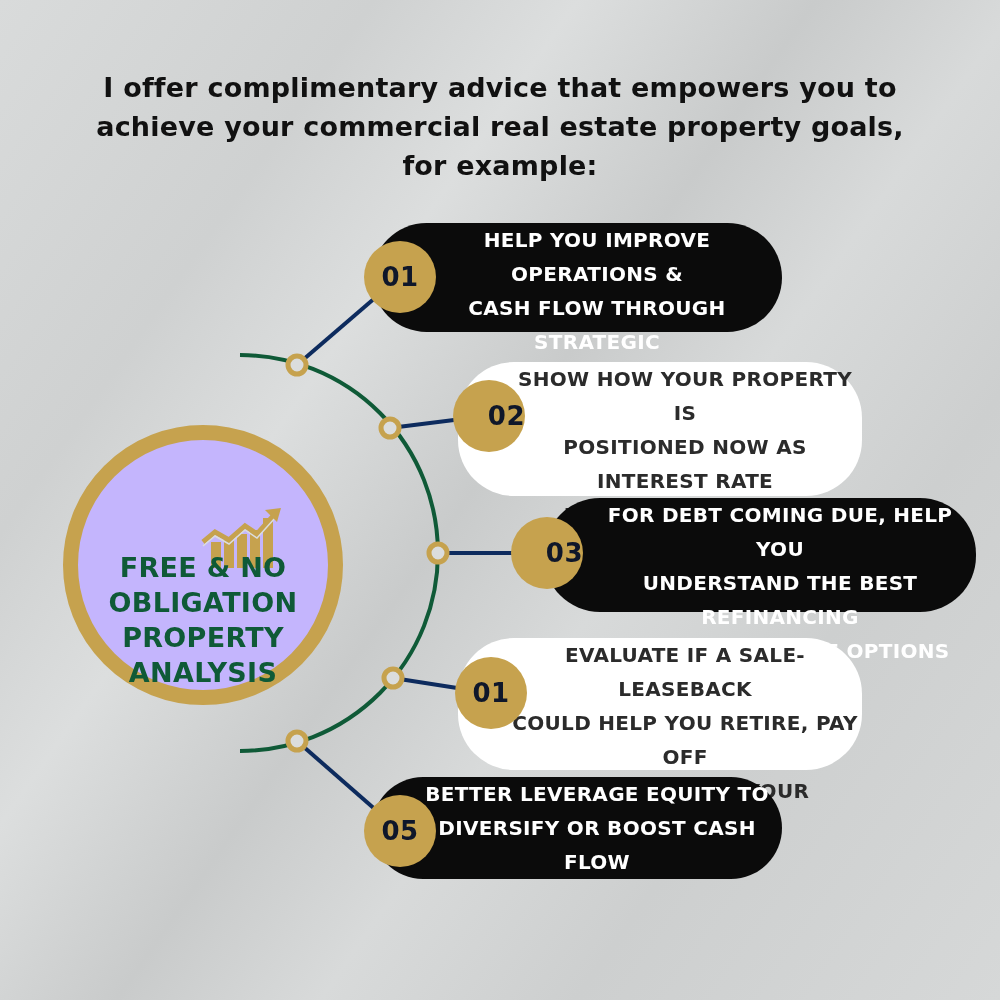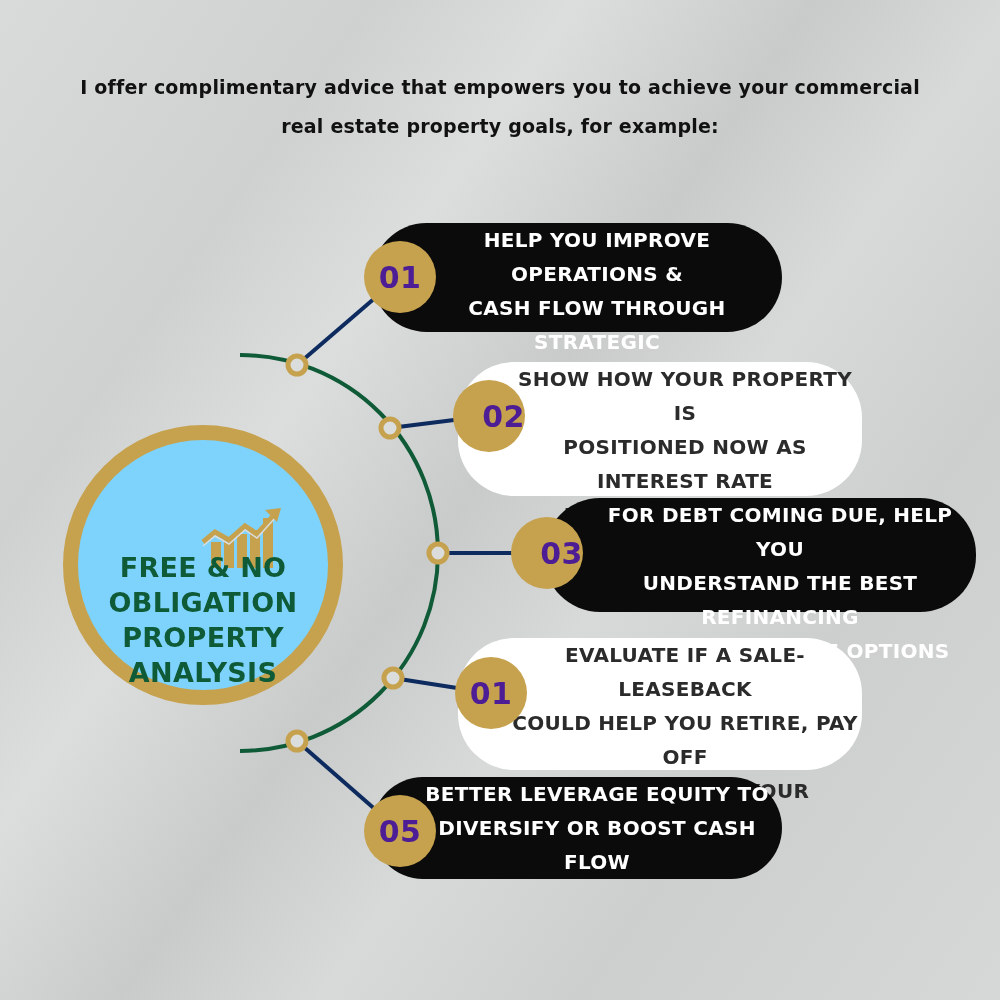--- a/index.html
+++ b/index.html
@@ -3,47 +3,47 @@
 <meta charset="utf-8">
 <style>
   html, body { margin: 0; padding: 0; }
   body {
     width: 1000px; height: 1000px; position: relative; overflow: hidden;
     font-family: "DejaVu Sans", "Liberation Sans", sans-serif;
     background: linear-gradient(125deg, #d9dbdb 0%, #cfd1d1 22%, #dcdede 34%, #c9cbcb 48%, #d8dada 60%, #cdcfcf 75%, #d6d8d8 100%);
   }
   .headline {
     position: absolute; left: 80px; top: 68px; width: 840px;
-    text-align: center; font-weight: bold; font-size: 19px; line-height: 39px;
+    text-align: center; font-weight: bold; font-size: 27px; line-height: 39px;
     color: #111; letter-spacing: 0.2px;
   }
   svg.lines { position: absolute; left: 0; top: 0; }
   .hub {
     position: absolute; left: 63px; top: 425px; width: 280px; height: 280px;
     box-sizing: border-box; border: 15px solid #c6a24e; border-radius: 50%;
-    background: #7dd3fc;
+    background: #c4b5fd;
   }
   .hub-icon { position: absolute; left: 123px; top: 68px; }
   .hub-title {
     position: absolute; left: 0; width: 250px; top: 110px;
     text-align: center; color: #0f5a37; font-weight: bold;
     font-size: 27px; line-height: 35px; letter-spacing: 0.3px;
   }
   .pill {
     position: absolute; border-radius: 56px; box-sizing: border-box;
     display: flex; align-items: flex-start; justify-content: center;
     text-align: center; font-weight: bold; font-size: 20px; line-height: 34px;
     letter-spacing: 0.3px; text-transform: uppercase;
   }
   .pill.dark { background: #0b0b0b; color: #ffffff; }
   .pill.light { background: #ffffff; color: #2b2b2b; }
   .pill .txt { white-space: pre-line; }
   .num {
     position: absolute; width: 72px; height: 72px; border-radius: 50%;
-    background: #c6a24e; color: #4c1d95; font-size: 30px; font-weight: bold;
+    background: #c6a24e; color: #0f172a; font-size: 26px; font-weight: bold;
     display: flex; align-items: center; justify-content: center; letter-spacing: 0.5px;
   }
 </style>
 </head>
 <body>
 
 <div class="headline">I offer complimentary advice that empowers you to achieve your commercial real estate property goals, for example:</div>
 
 <svg class="lines" width="1000" height="1000">
 

